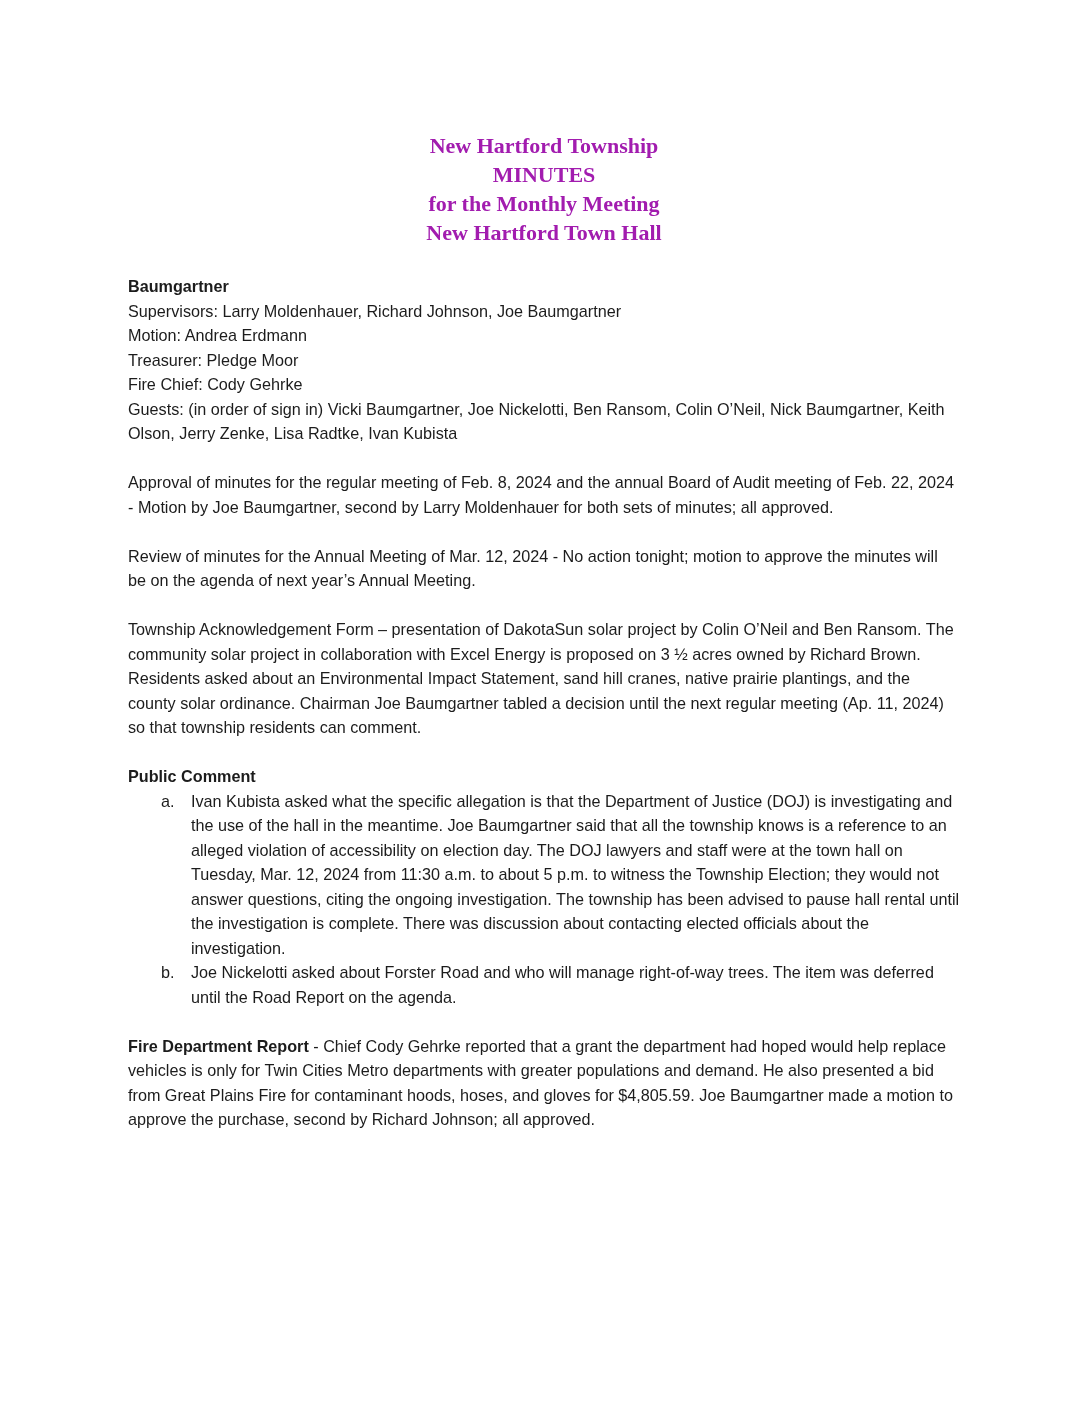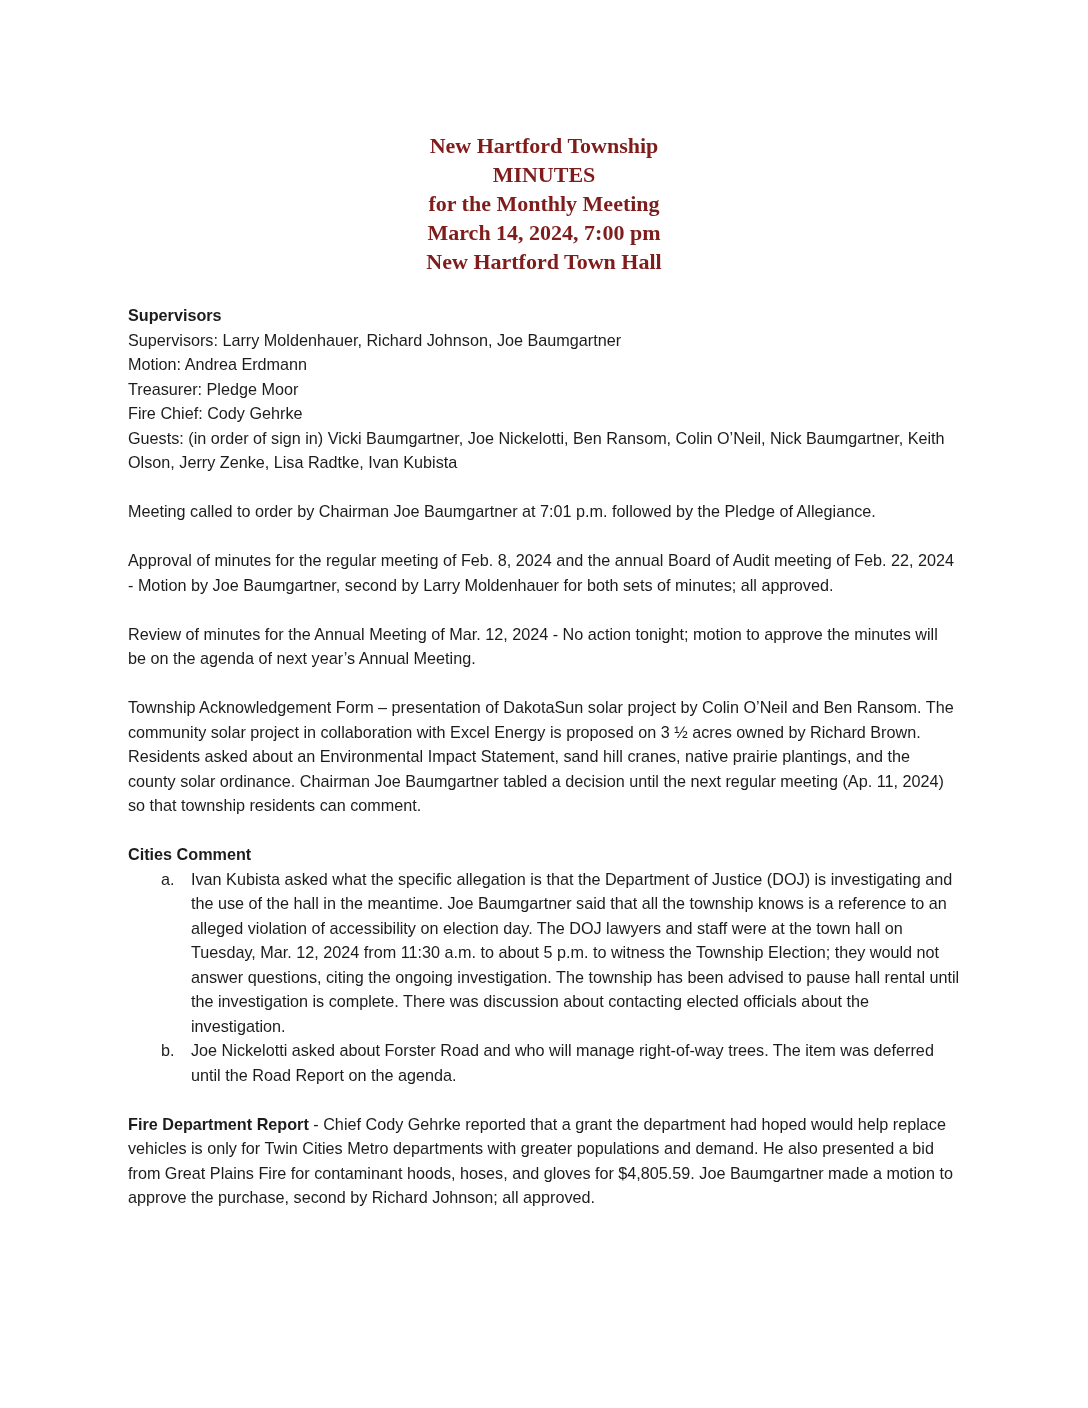--- a/index.html
+++ b/index.html
@@ -20,21 +20,21 @@
     line-height: 24.5px;
     color: #1c1c1c;
     overflow: hidden;
   }
   .title-block {
     text-align: center;
     font-family: "Liberation Serif", "DejaVu Serif", serif;
     font-weight: bold;
     font-size: 22px;
     line-height: 29px;
-    color: #7f1d1d;
+    color: #a21caf;
     margin: 0 0 27px 0;
   }
   .title-line { margin: 0; }
   p { margin: 0; }
   .para { margin-top: 24.5px; }
   .bold { font-weight: bold; }
   .list-item {
     display: flex;
     margin-left: 33px;
   }
@@ -47,43 +47,41 @@
 </style>
 </head>
 <body>
 
 <div class="page">
 
   <header class="title-block">
     <div class="title-line">New Hartford Township</div>
     <div class="title-line">MINUTES</div>
     <div class="title-line">for the Monthly Meeting</div>
-    <div class="title-line">March 14, 2024, 7:00 pm</div>
     <div class="title-line">New Hartford Town Hall</div>
   </header>
 
   <section>
-    <p class="bold">Supervisors</p>
+    <p class="bold">Baumgartner</p>
     <p>Supervisors: Larry Moldenhauer, Richard Johnson, Joe Baumgartner</p>
     <p>Motion: Andrea Erdmann</p>
     <p>Treasurer: Pledge Moor</p>
     <p>Fire Chief: Cody Gehrke</p>
     <p>Guests: (in order of sign in) Vicki Baumgartner, Joe Nickelotti, Ben Ransom, Colin O’Neil, Nick Baumgartner, Keith Olson, Jerry Zenke, Lisa Radtke, Ivan Kubista</p>
   </section>
 
-  <p class="para">Meeting called to order by Chairman Joe Baumgartner at 7:01 p.m. followed by the Pledge of Allegiance.</p>
 
   <p class="para">Approval of minutes for the regular meeting of Feb. 8, 2024 and the annual Board of Audit meeting of Feb. 22, 2024 - Motion by Joe Baumgartner, second by Larry Moldenhauer for both sets of minutes; all approved.</p>
 
   <p class="para">Review of minutes for the Annual Meeting of Mar. 12, 2024 -  No action tonight; motion to approve the minutes will be on the agenda of next year’s Annual Meeting.</p>
 
   <p class="para">Township Acknowledgement Form – presentation of DakotaSun solar project by Colin O’Neil and Ben Ransom. The community solar project in collaboration with Excel Energy is proposed on 3 ½ acres owned by Richard Brown. Residents asked about an Environmental Impact Statement, sand hill cranes, native prairie plantings, and the county solar ordinance. Chairman Joe Baumgartner tabled a decision until the next regular meeting (Ap. 11, 2024) so that township residents can comment.</p>
 
   <section>
-    <p class="bold para">Cities Comment</p>
+    <p class="bold para">Public Comment</p>
     <div class="list-item">
       <span class="list-marker">a.</span>
       <span class="list-text">Ivan Kubista asked what the specific allegation is that the Department of Justice (DOJ) is investigating and the use of the hall in the meantime. Joe Baumgartner said that all the township knows is a reference to an alleged violation of accessibility on election day. The DOJ lawyers and staff were at the town hall on Tuesday, Mar. 12, 2024 from 11:30 a.m. to about 5 p.m. to witness the Township Election; they would not answer questions, citing the ongoing investigation. The township has been advised to pause hall rental until the investigation is complete. There was discussion about contacting elected officials about the investigation.</span>
     </div>
     <div class="list-item">
       <span class="list-marker">b.</span>
       <span class="list-text">Joe Nickelotti asked about Forster Road and who will manage right-of-way trees. The item was deferred until the Road Report on the agenda.</span>
     </div>
   </section>
 

